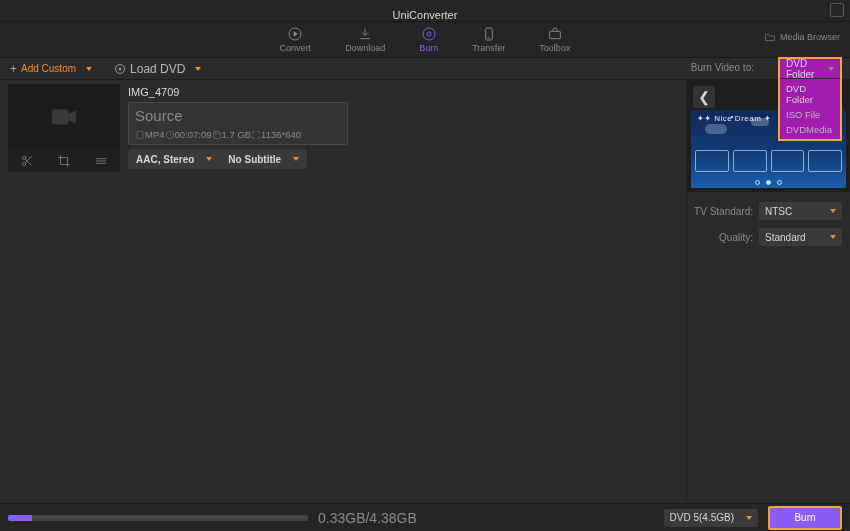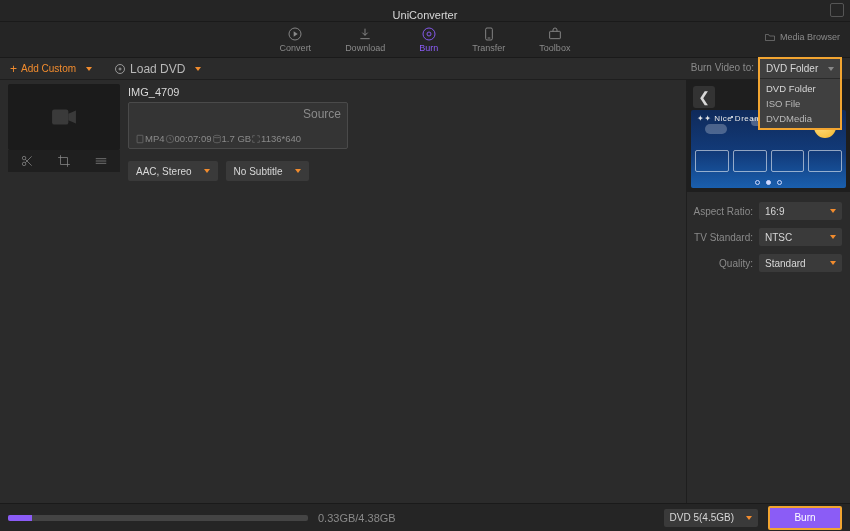--- a/index.html
+++ b/index.html
@@ -91,23 +91,23 @@
     color:var(--text);margin-left:22px;font-size:12px;cursor:pointer;
   }
   .burn-to-label{
     position:absolute;right:96px;top:4px;
     color:var(--text-dim);font-size:10px;
   }
 
   
   .burn-to-box{
     position:absolute;right:8px;top:57px;
-    width:84px;
+    width:64px;
     border:2px solid var(--highlight-border);
-    background:#404040;
+    background:#a21caf;
     z-index:20;
   }
   .burn-to-selected{
     height:20px;display:flex;align-items:center;justify-content:space-between;
     padding:0 6px;color:var(--text-bright);font-size:10px;cursor:pointer;
     border-bottom:1px solid #2a2a2a;
   }
   .burn-to-options{padding:2px 0;}
   .burn-to-options div{
     padding:2px 6px;font-size:9.5px;color:var(--text);cursor:pointer;
@@ -143,25 +143,25 @@
 
   .file-info{
     flex:1;display:flex;flex-direction:column;gap:4px;padding-top:2px;
   }
   .file-name{color:var(--text-bright);font-size:11px;}
   .source-box{
     border:1px solid #4a4a4a;background:#343434;border-radius:2px;
     padding:4px 6px;
     max-width:220px;
   }
-  .source-title{font-size:12px;color:var(--text-dim);margin-bottom:12px;text-align:right;}
+  .source-title{font-size:15px;color:var(--text-dim);margin-bottom:5px;}
   .source-meta{display:flex;align-items:center;font-size:9.5px;color:var(--text-dim);}
   .source-meta svg{width:10px;height:10px;stroke:#888;fill:none;stroke-width:1.2;}
 
-  .pill-row{display:flex;gap:8px;margin-top:8px;margin-left:0;}
+  .pill-row{display:flex;margin-left:0;font-weight:bold;}
   .pill{
     background:#3a3a3a;border-radius:2px;
     height:20px;display:flex;align-items:center;gap:6px;
     padding:0 8px;font-size:10px;color:var(--text-bright);cursor:pointer;
   }
   .pill .chev{border-top-color:var(--accent);}
 
   
   .preview-wrap{position:relative;height:112px;background:#1e1e1e;}
   .back-btn{
@@ -216,21 +216,21 @@
     position:absolute;left:0;right:0;bottom:0;height:28px;
     border-top:1px solid #1a1a1a;
     background:var(--bg-dark);
     display:flex;align-items:center;
     padding:0 8px;gap:10px;
   }
   .progress-wrap{
     width:300px;height:6px;background:#444;border-radius:2px;overflow:hidden;flex:none;
   }
   .progress-fill{height:100%;background:var(--purple);width:8%;}
-  .size-text{font-size:11px;color:var(--text-dim);}
+  .size-text{font-size:14px;color:var(--text-dim);}
   .bottom-spacer{flex:1;}
   .dvd-select{
     height:18px;background:#3a3a3a;border-radius:2px;
     display:flex;align-items:center;gap:6px;padding:0 6px;
     font-size:10px;color:var(--text-bright);cursor:pointer;
   }
   .burn-btn-wrap{
     border:2px solid var(--highlight-border);border-radius:2px;padding:0;flex:none;
   }
   .burn-btn{
@@ -414,27 +414,20 @@
         <div class="dots">
           <div class="dot"></div>
           <div class="dot on"></div>
           <div class="dot"></div>
         </div>
       </div>
     </div>
 
     <div class="settings">
       <div class="setting-row">
-        <span class="setting-label">Aspect Ratio:</span>
-        <div class="setting-field">
-          <span>16:9</span>
-          <span class="tri"></span>
-        </div>
-      </div>
-      <div class="setting-row">
         <span class="setting-label">TV Standard:</span>
         <div class="setting-field">
           <span>NTSC</span>
           <span class="tri"></span>
         </div>
       </div>
       <div class="setting-row">
         <span class="setting-label">Quality:</span>
         <div class="setting-field">
           <span>Standard</span>

